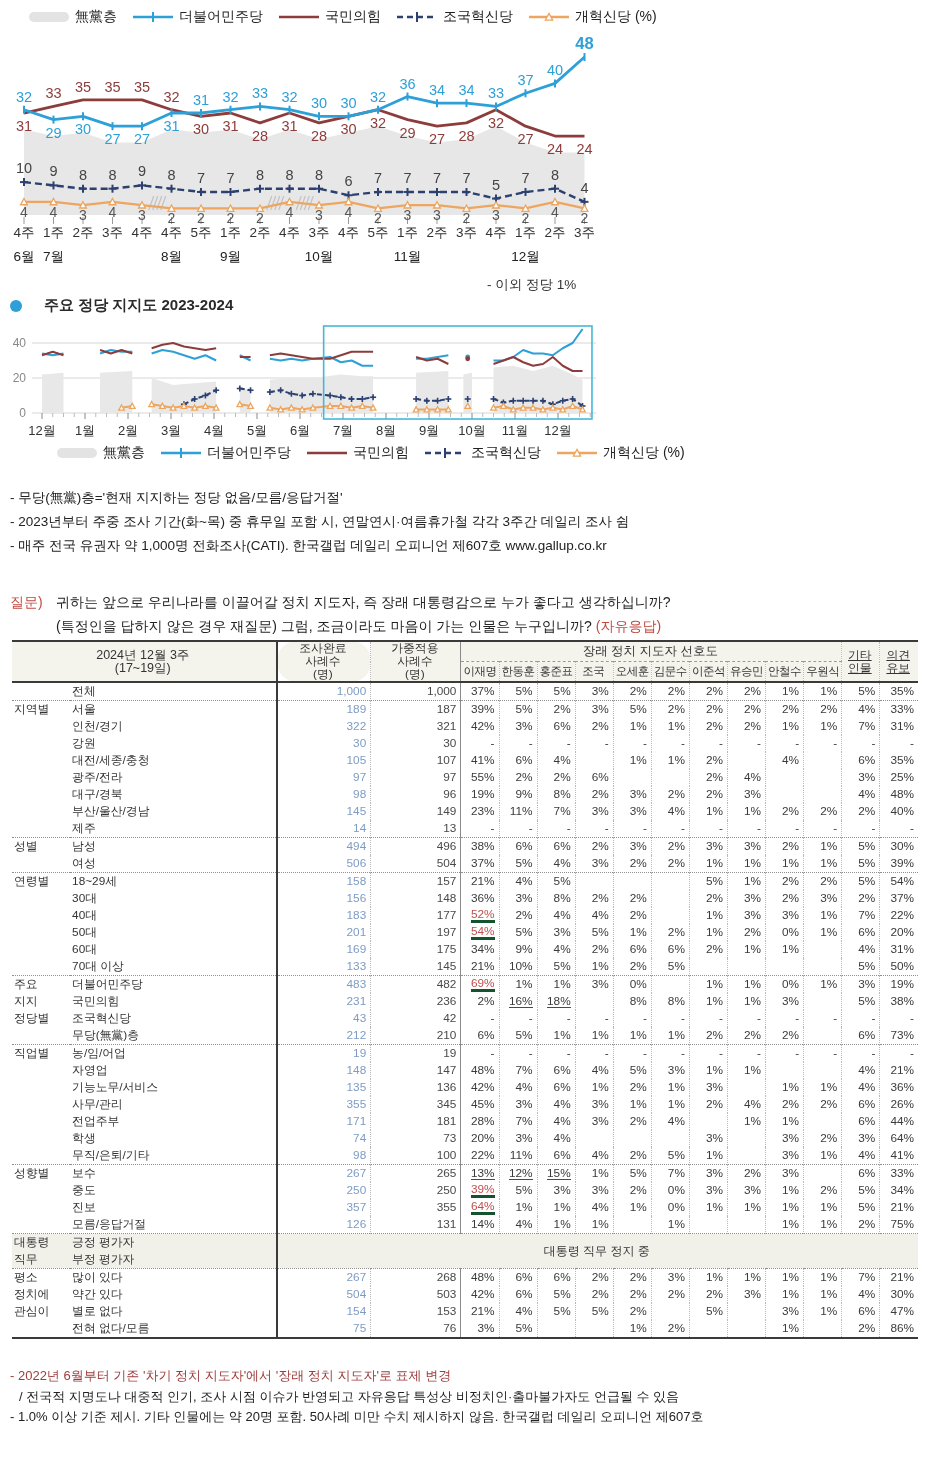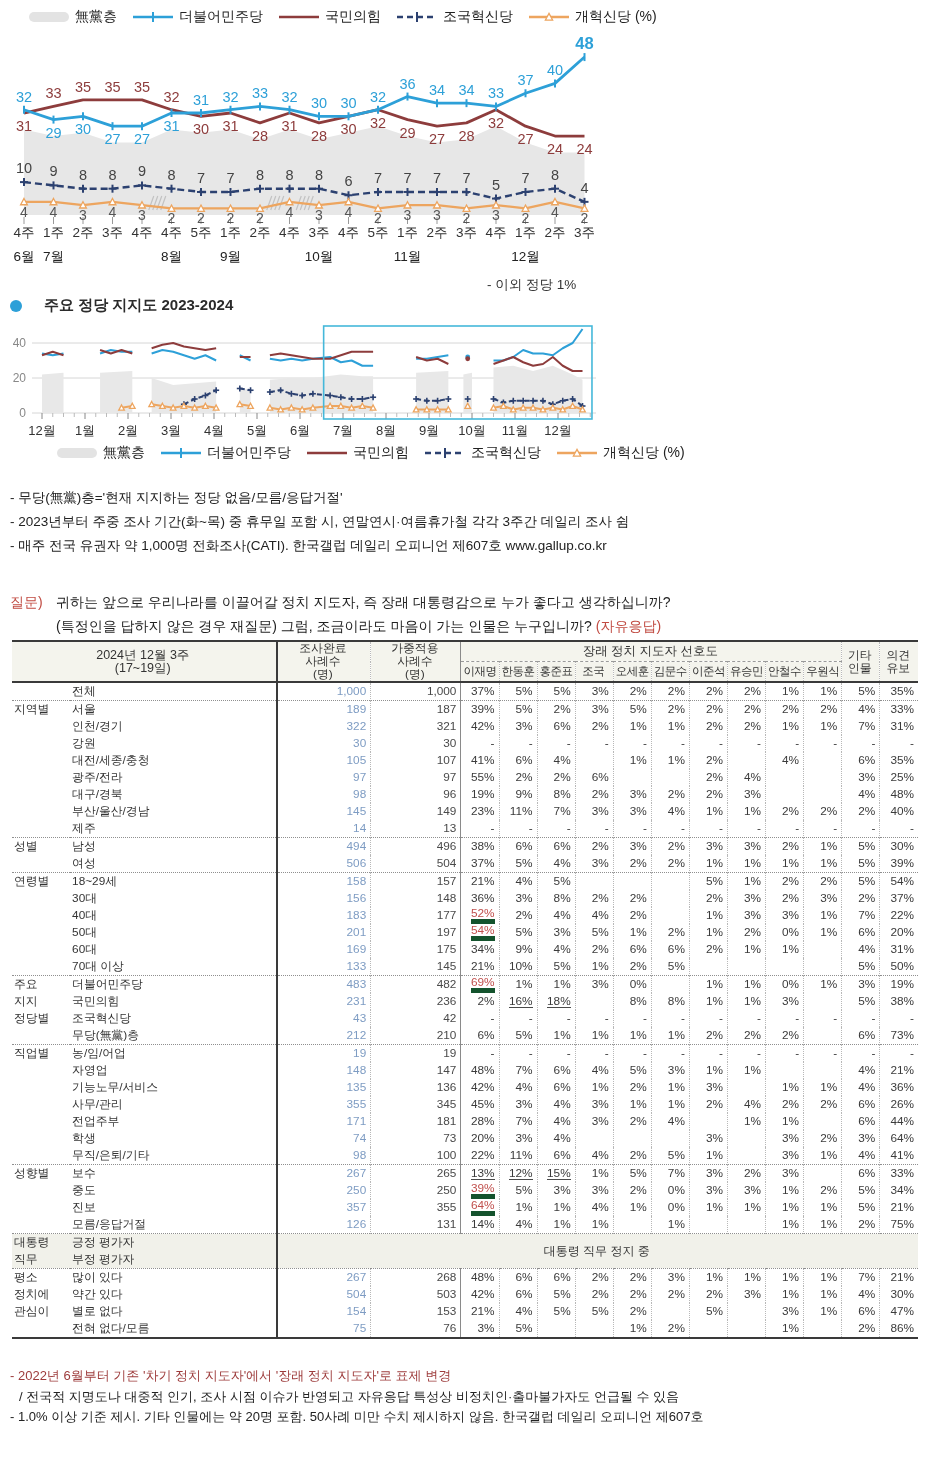--- a/index.html
+++ b/index.html
@@ -20,33 +20,33 @@
   #question .qrow{display:flex;}
   #question .qlabel{color:#c14b42;width:46px;flex:0 0 46px;}
   #question .red{color:#c14b42;}
   #question .indent{margin-left:46px;}
   #tablewrap{position:absolute;top:640px;left:12px;}
   table.tbl{border-collapse:collapse;table-layout:fixed;width:906px;border-top:2px solid #3a3a3a;border-bottom:2px solid #3a3a3a;font-size:11.8px;color:#3b3b3b;}
   table.tbl th,table.tbl td{padding:0 4px 0 2px;height:17px;line-height:13px;overflow:hidden;white-space:nowrap;}
   table.tbl thead th{background:#f4f4ed;font-weight:normal;color:#333;}
   table.tbl thead{border-bottom:2px solid #3a3a3a;}
   td.pc,th.pc{border-left:1px dotted #b8b8b8;text-align:right;}
-  td.n1,th.n1{border-left:2px solid #3a3a3a;text-align:right;color:#7e9cc3;}
+  td.n1,th.n1{border-left:2px solid #3a3a3a;text-align:right;color:#7e9cc3;border-radius:20px;}
   td.n2,th.n2{border-left:1px dotted #b8b8b8;text-align:right;color:#4a4a4a;}
   td.p0,th.p0{border-left:1px solid #8a8a8a;}
   td.g{color:#333;text-align:left;}
   td.lbl{text-align:left;color:#333;}
   tr.sec td{border-top:1px dotted #8f8f8f;}
   th.period{font-size:12.5px;line-height:16px;}
   th.grp{border-left:1px solid #8a8a8a;border-bottom:1px dashed #9a9a9a;font-size:12.5px;}
   th.nm{font-size:11.5px;text-align:center;letter-spacing:-0.5px;padding:0 1px;}
-  th.two{line-height:13px;text-align:center;}
+  th.two{line-height:13px;text-align:center;text-decoration:underline;}
   td.mergedcell{background:#f1f1ea;text-align:center;border-left:2px solid #3a3a3a;font-size:12px;color:#333;}
   tr.presrow td{background:#f1f1ea;}
-  .ru{color:#c0504d;border-bottom:5px solid #14532d;display:inline-block;line-height:12px;}
+  .ru{color:#c0504d;border-bottom:3px solid #14532d;display:inline-block;line-height:12px;}
   .bu{border-bottom:1px solid #4a4a4a;display:inline-block;line-height:12px;}
   #footnotes{position:absolute;top:1366px;left:10px;font-size:13px;line-height:20.5px;}
   #footnotes .fred{color:#9d3b3b;}
   #footnotes .ind{margin-left:9px;}
   svg text{font-family:"Liberation Sans","DejaVu Sans",sans-serif;}
 </style>
 </head>
 <body>
 
 <div id="page">

